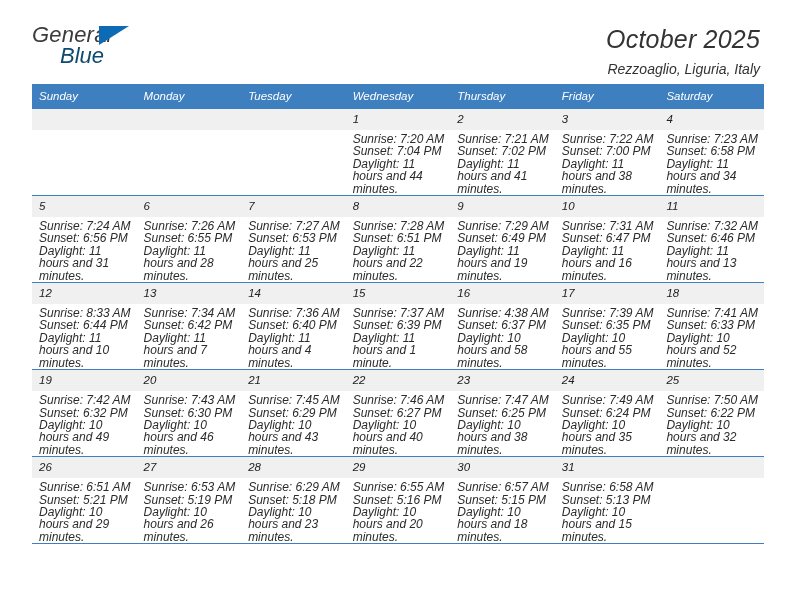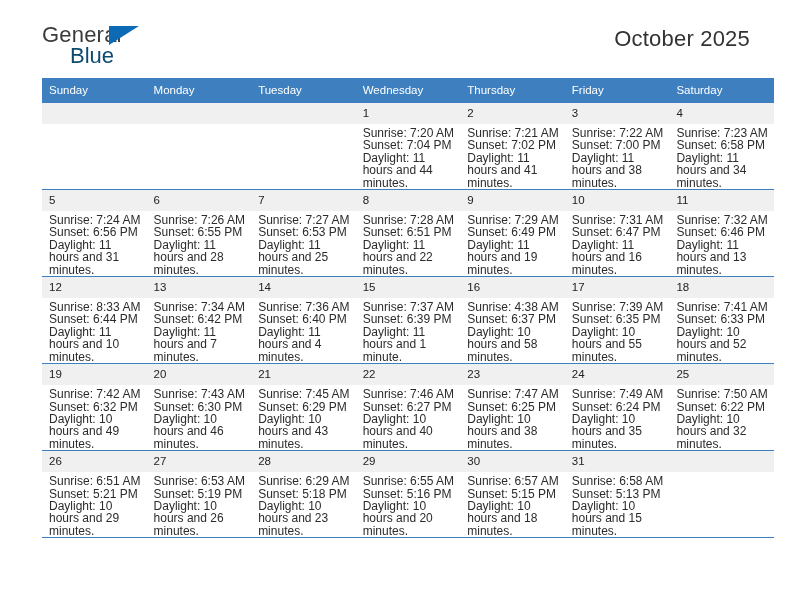--- a/index.html
+++ b/index.html
@@ -12,21 +12,22 @@
     height: 612px;
     font-family: "Liberation Sans", sans-serif;
     color: #000000;
     overflow: hidden;
   }
   .page {
     position: relative;
     width: 792px;
     height: 612px;
     box-sizing: border-box;
-    padding: 0 42px;
+    padding: 0 32px;
+    font-style: italic;
   }
 
   
   .header {
     display: flex;
     align-items: flex-start;
     justify-content: space-between;
     height: 74px;
     padding-top: 24px;
     box-sizing: border-box;
@@ -62,39 +63,39 @@
     top: 21px;
     font-size: 22px;
     color: #0c4a6e;
     font-family: "Liberation Sans", sans-serif;
   }
   .title-block {
     text-align: right;
     padding-top: 0px;
   }
   .cal-title {
-    font-size: 22px;
+    font-size: 25px;
     color: #333333;
     font-weight: normal;
     line-height: 30px;
     letter-spacing: .2px;
   }
   .cal-subtitle {
     font-size: 14px;
     color: #333333;
     line-height: 22px;
     margin-top: 4px;
   }
 
   
   .calendar {
     width: 732px;
     border-collapse: collapse;
     table-layout: fixed;
-    margin-top: 4px;
+    margin-top: 10px;
   }
   .calendar th {
     background: #3d7fbf;
     color: #ffffff;
     font-size: 11.5px;
     font-weight: normal;
     text-align: left;
     padding: 5px 0 6px 7px;
     height: 14px;
     border: none;
@@ -139,20 +140,21 @@
   <div class="header">
 
     <div class="brand">
       <span class="brand-general">General</span>
       <span class="brand-triangle"></span>
       <span class="brand-blue">Blue</span>
     </div>
 
     <div class="title-block">
       <div class="cal-title">October 2025</div>
+      <div class="cal-subtitle">Rezzoaglio, Liguria, Italy</div>
     </div>
 
   </div>
 
   <table class="calendar">
     <thead>
       <tr>
         <th>Sunday</th>
         <th>Monday</th>
         <th>Tuesday</th>

